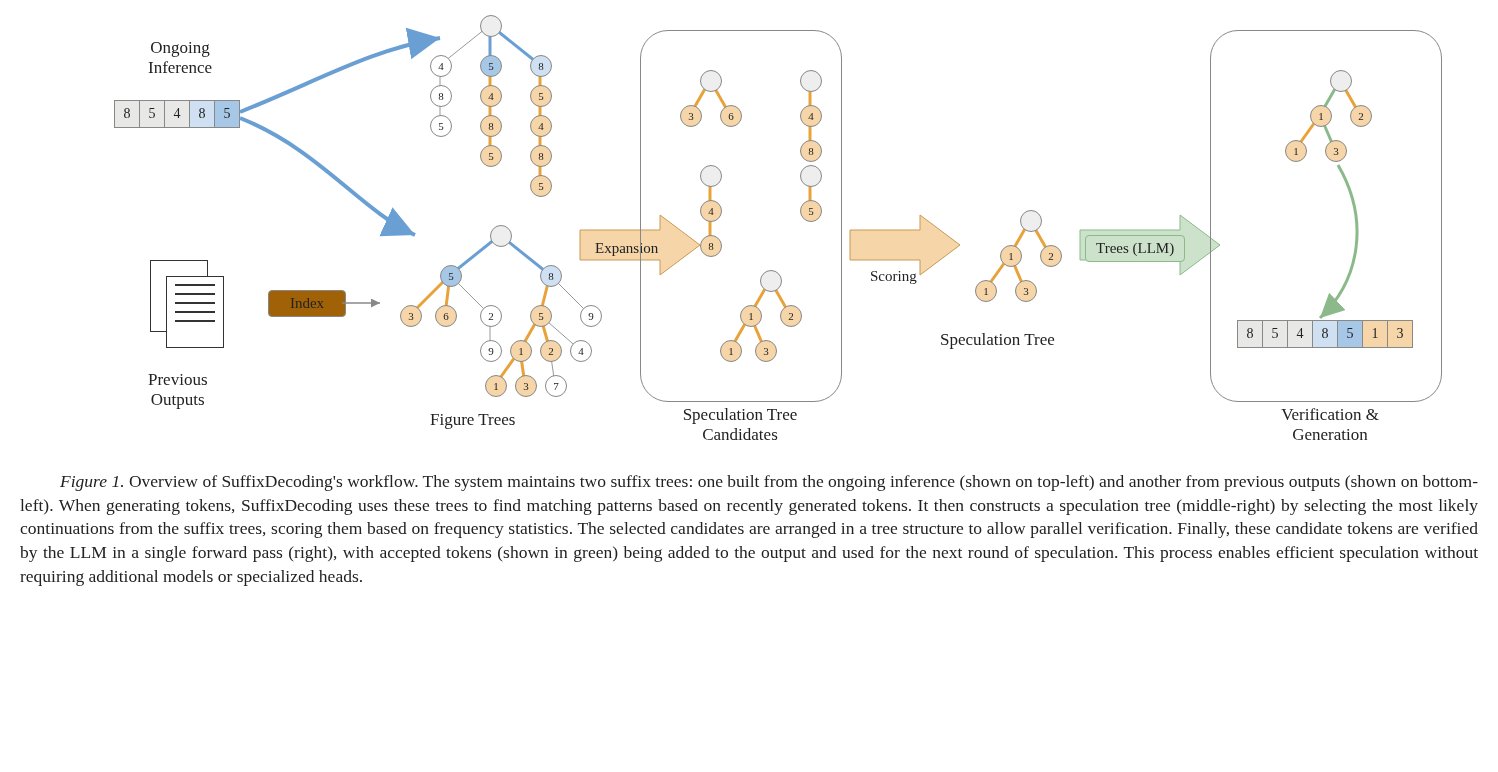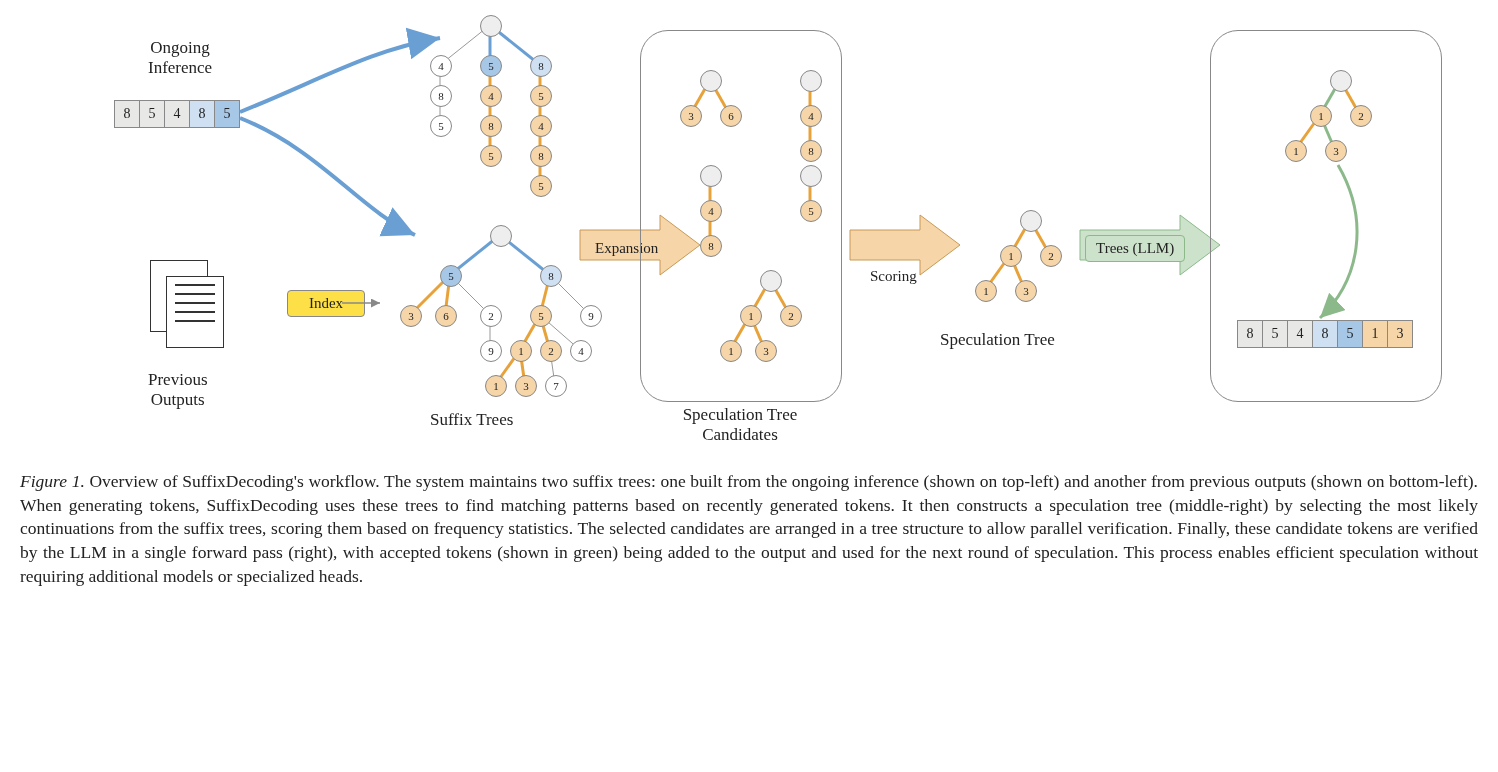--- a/index.html
+++ b/index.html
@@ -90,21 +90,21 @@
   .node.blue { background: #a7c7e7; }
   .node.lblue { background: #cfe0f2; }
   .node.empty { background: #eee; }
   .caption {
     width: 1458px;
     margin: 10px auto 0 auto;
     font-size: 17.5px;
     line-height: 1.35;
     text-align: justify;
   }
-  .caption .fignum { font-style: italic; }
+  .caption .fignum { font-style: italic; margin-left: 40px; }
   svg.overlay {
     position: absolute;
     left: 0; top: 0;
     pointer-events: none;
   }
 </style>
 </head>
 <body>
 
 <div class="canvas">
@@ -125,21 +125,21 @@
     <div class="doc" style="left:16px;top:16px;">
       <div class="line"></div>
         <div class="line"></div>
         <div class="line"></div>
         <div class="line"></div>
         <div class="line"></div>
     </div>
   </div>
   <div class="label" style="left:128px;top:350px;"><span>Previous<br>Outputs</span></div>
 
-  <div class="stage-btn" style="left:267px;top:270px;background:#fde047;width:56px;">
+  <div class="stage-btn" style="left:248px;top:270px;background:#a16207;width:56px;">
       <span>Index</span>
     </div>
   <svg class="overlay" width="1458" height="440">
 
     <defs>
       <marker id="ah-gray" markerWidth="8" markerHeight="8" refX="6" refY="3" orient="auto">
           <path d="M0,0 L6,3 L0,6 Z" fill="#888"></path>
         </marker>
       <marker id="ah-blue" markerWidth="10" markerHeight="10" refX="8" refY="4" orient="auto">
           <path d="M0,0 L8,4 L0,8 Z" fill="#6a9fd4"></path>
@@ -218,21 +218,21 @@
       <div class="node orange" style="left: 150px; top: 80px;">5</div>
       <div class="node white" style="left: 200px; top: 80px;">9</div>
       <div class="node white" style="left: 100px; top: 115px;">9</div>
       <div class="node orange" style="left: 130px; top: 115px;">1</div>
       <div class="node orange" style="left: 160px; top: 115px;">2</div>
       <div class="node white" style="left: 190px; top: 115px;">4</div>
       <div class="node orange" style="left: 105px; top: 150px;">1</div>
       <div class="node orange" style="left: 135px; top: 150px;">3</div>
       <div class="node white" style="left: 165px; top: 150px;">7</div>
     </div>
-  <div class="label" style="left:410px;top:390px;"><span>Suffix Trees</span></div>
+  <div class="label" style="left:410px;top:390px;"><span>Figure Trees</span></div>
 
   <div class="stage-btn orange" style="left:565px;top:216px;border:none;background:transparent;">
       <span>Expansion</span>
     </div>
 
   <div class="panel" style="left:620px;top:10px;width:200px;height:370px;"></div>
   <div id="candidates" style="position:absolute;left:650px;top:50px;width:170px;height:300px;">
       <div style="position: absolute; left: 0px; top: 0px; width: 100px; height: 100px;">
         <svg class="overlay" width="100" height="100" style="position: absolute; left: 0px; top: 0px;">
           <line x1="40" y1="10" x2="20" y2="45" stroke="#e8a23a" stroke-width="3"></line>
@@ -322,18 +322,19 @@
     </div>
   <div class="token-row" style="left:1218px;top:300px;" id="output-tokens">
       <div class="token gray">8</div>
       <div class="token gray">5</div>
       <div class="token gray">4</div>
       <div class="token lblue">8</div>
       <div class="token blue">5</div>
       <div class="token orange">1</div>
       <div class="token orange">3</div>
     </div>
+  <div class="label" style="left:1250px;top:385px;width:120px;"><span>Verification &amp;<br>Generation</span></div>
 
 </div>
 
 <p class="caption">
   <span class="fignum">Figure 1.</span><span> Overview of SuffixDecoding's workflow. The system maintains two suffix trees: one built from the ongoing inference (shown on top-left) and another from previous outputs (shown on bottom-left). When generating tokens, SuffixDecoding uses these trees to find matching patterns based on recently generated tokens. It then constructs a speculation tree (middle-right) by selecting the most likely continuations from the suffix trees, scoring them based on frequency statistics. The selected candidates are arranged in a tree structure to allow parallel verification. Finally, these candidate tokens are verified by the LLM in a single forward pass (right), with accepted tokens (shown in green) being added to the output and used for the next round of speculation. This process enables efficient speculation without requiring additional models or specialized heads.</span>
 </p>
 
 </body></html>

